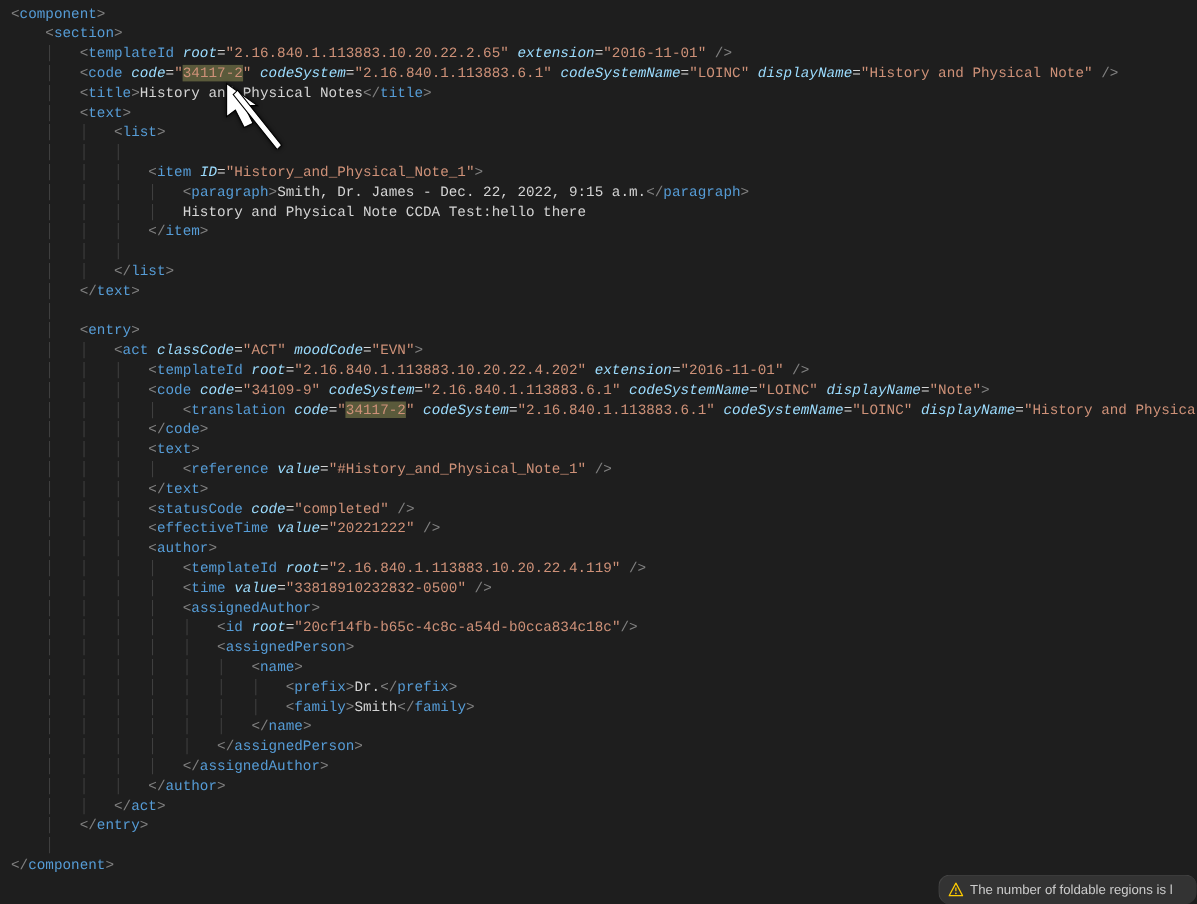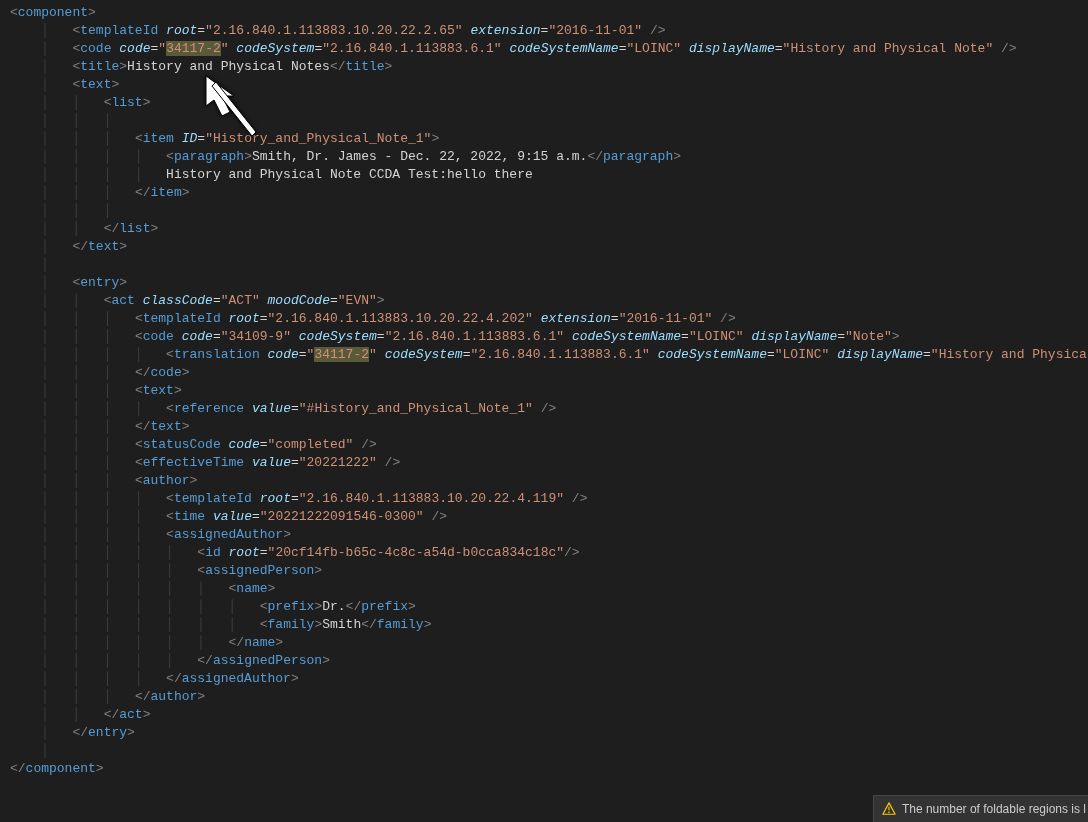--- a/index.html
+++ b/index.html
@@ -33,41 +33,43 @@
     pointer-events: none;
   }
   .cursor-ovl svg { filter: drop-shadow(0 0 2px rgba(0,0,0,0.8)); }
 
   .warning-bar {
     position: absolute;
     right: 0;
     bottom: 0;
     background: #333333;
     color: #cccccc;
-    padding: 4px 2px 4px 8px;
+    padding: 4px 22px 4px 8px;
     font-family: -apple-system, BlinkMacSystemFont, "Segoe UI", sans-serif;
     font-size: 12px;
     display: flex;
     align-items: center;
     gap: 6px;
     border-top: 1px solid #454545;
     border-left: 1px solid #454545;
+    border-radius: 11px;
   }
   .warn-icon {
     width: 14px; height: 14px;
     display: inline-block;
   }
 </style>
 </head>
 <body>
 
 <div>
 
 <div class="line"><span class="p">&lt;</span><span class="tag">component</span><span class="p">&gt;</span></div>
 
+<div class="line"><span class="guide">    </span><span class="p">&lt;</span><span class="tag">section</span><span class="p">&gt;</span></div>
 
 <div class="line"><span class="guide">    </span><span class="guide">│   </span><span class="p">&lt;</span><span class="tag">templateId</span> <span class="at">root</span><span class="eq">=</span><span class="str">"<span>2.16.840.1.113883.10.20.22.2.65</span>"</span> <span class="at">extension</span><span class="eq">=</span><span class="str">"<span>2016-11-01</span>"</span> <span class="p">/&gt;</span></div>
 
 <div class="line"><span class="guide">    </span><span class="guide">│   </span><span class="p">&lt;</span><span class="tag">code</span> <span class="at">code</span><span class="eq">=</span><span class="str">"<span class="hl">34117-2</span>"</span> <span class="at">codeSystem</span><span class="eq">=</span><span class="str">"<span>2.16.840.1.113883.6.1</span>"</span> <span class="at">codeSystemName</span><span class="eq">=</span><span class="str">"<span>LOINC</span>"</span> <span class="at">displayName</span><span class="eq">=</span><span class="str">"<span>History and Physical Note</span>"</span> <span class="p">/&gt;</span></div>
 
 <div class="line"><span class="guide">    </span><span class="guide">│   </span><span class="p">&lt;</span><span class="tag">title</span><span class="p">&gt;</span><span class="txt">History and Physical Notes</span><span class="p">&lt;/</span><span class="tag">title</span><span class="p">&gt;</span></div>
 
 <div class="line"><span class="guide">    </span><span class="guide">│   </span><span class="p">&lt;</span><span class="tag">text</span><span class="p">&gt;</span></div>
 
 <div class="line"><span class="guide">    </span><span class="guide">│   </span><span class="guide">│   </span><span class="p">&lt;</span><span class="tag">list</span><span class="p">&gt;</span></div>
@@ -109,21 +111,21 @@
 <div class="line"><span class="guide">    </span><span class="guide">│   </span><span class="guide">│   </span><span class="guide">│   </span><span class="p">&lt;/</span><span class="tag">text</span><span class="p">&gt;</span></div>
 
 <div class="line"><span class="guide">    </span><span class="guide">│   </span><span class="guide">│   </span><span class="guide">│   </span><span class="p">&lt;</span><span class="tag">statusCode</span> <span class="at">code</span><span class="eq">=</span><span class="str">"<span>completed</span>"</span> <span class="p">/&gt;</span></div>
 
 <div class="line"><span class="guide">    </span><span class="guide">│   </span><span class="guide">│   </span><span class="guide">│   </span><span class="p">&lt;</span><span class="tag">effectiveTime</span> <span class="at">value</span><span class="eq">=</span><span class="str">"<span>20221222</span>"</span> <span class="p">/&gt;</span></div>
 
 <div class="line"><span class="guide">    </span><span class="guide">│   </span><span class="guide">│   </span><span class="guide">│   </span><span class="p">&lt;</span><span class="tag">author</span><span class="p">&gt;</span></div>
 
 <div class="line"><span class="guide">    </span><span class="guide">│   </span><span class="guide">│   </span><span class="guide">│   </span><span class="guide">│   </span><span class="p">&lt;</span><span class="tag">templateId</span> <span class="at">root</span><span class="eq">=</span><span class="str">"<span>2.16.840.1.113883.10.20.22.4.119</span>"</span> <span class="p">/&gt;</span></div>
 
-<div class="line"><span class="guide">    </span><span class="guide">│   </span><span class="guide">│   </span><span class="guide">│   </span><span class="guide">│   </span><span class="p">&lt;</span><span class="tag">time</span> <span class="at">value</span><span class="eq">=</span><span class="str">"<span>20221222091546-0300</span>"</span> <span class="p">/&gt;</span></div>
+<div class="line"><span class="guide">    </span><span class="guide">│   </span><span class="guide">│   </span><span class="guide">│   </span><span class="guide">│   </span><span class="p">&lt;</span><span class="tag">time</span> <span class="at">value</span><span class="eq">=</span><span class="str">"<span>33818910232832-0500</span>"</span> <span class="p">/&gt;</span></div>
 
 <div class="line"><span class="guide">    </span><span class="guide">│   </span><span class="guide">│   </span><span class="guide">│   </span><span class="guide">│   </span><span class="p">&lt;</span><span class="tag">assignedAuthor</span><span class="p">&gt;</span></div>
 
 <div class="line"><span class="guide">    </span><span class="guide">│   </span><span class="guide">│   </span><span class="guide">│   </span><span class="guide">│   </span><span class="guide">│   </span><span class="p">&lt;</span><span class="tag">id</span> <span class="at">root</span><span class="eq">=</span><span class="str">"<span>20cf14fb-b65c-4c8c-a54d-b0cca834c18c</span>"</span><span class="p">/&gt;</span></div>
 
 <div class="line"><span class="guide">    </span><span class="guide">│   </span><span class="guide">│   </span><span class="guide">│   </span><span class="guide">│   </span><span class="guide">│   </span><span class="p">&lt;</span><span class="tag">assignedPerson</span><span class="p">&gt;</span></div>
 
 <div class="line"><span class="guide">    </span><span class="guide">│   </span><span class="guide">│   </span><span class="guide">│   </span><span class="guide">│   </span><span class="guide">│   </span><span class="guide">│   </span><span class="p">&lt;</span><span class="tag">name</span><span class="p">&gt;</span></div>
 
 <div class="line"><span class="guide">    </span><span class="guide">│   </span><span class="guide">│   </span><span class="guide">│   </span><span class="guide">│   </span><span class="guide">│   </span><span class="guide">│   </span><span class="guide">│   </span><span class="p">&lt;</span><span class="tag">prefix</span><span class="p">&gt;</span><span class="txt">Dr.</span><span class="p">&lt;/</span><span class="tag">prefix</span><span class="p">&gt;</span></div>

